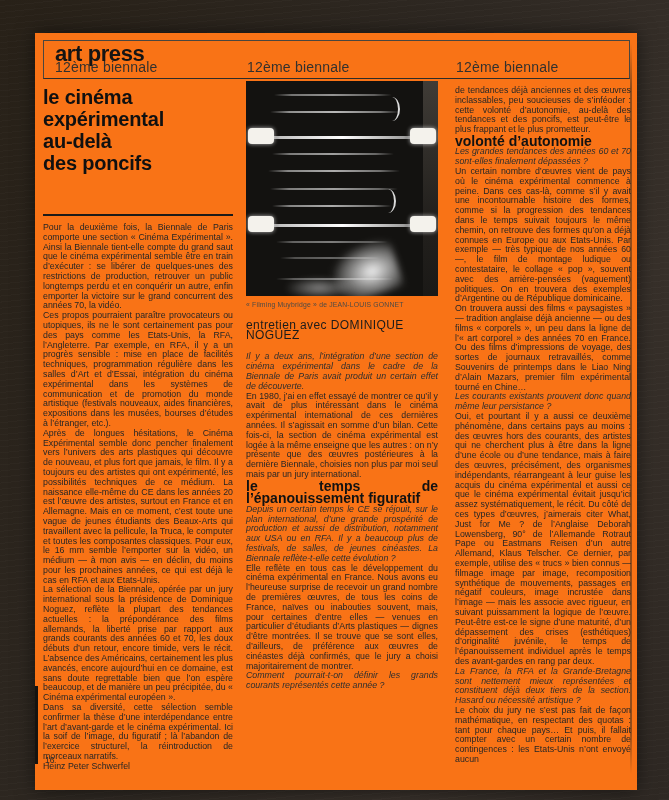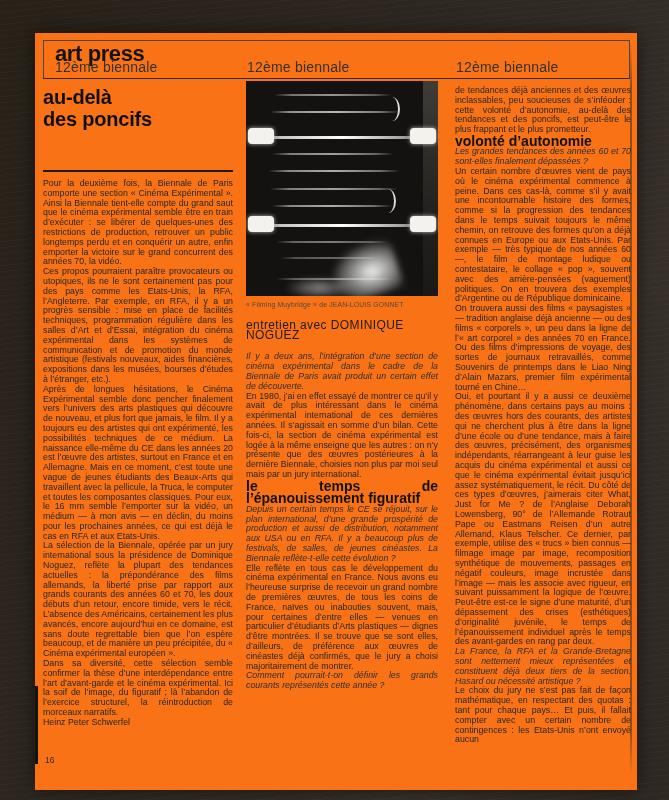--- a/index.html
+++ b/index.html
@@ -89,20 +89,22 @@
 
   <header class="masthead-box">
     <div class="logo">art press</div>
     <div class="bi-label bi1">12ème biennale</div>
     <div class="bi-label bi2">12ème biennale</div>
     <div class="bi-label bi3">12ème biennale</div>
   </header>
 
   <section class="col col1">
     <h1 class="title">
+      <span>le cinéma</span>
+      <span>expérimental</span>
       <span>au-delà</span>
       <span>des poncifs</span>
     </h1>
     <div class="title-rule"></div>
     <p>Pour la deuxième fois, la Biennale de Paris comporte une section « Cinéma Expérimental ». Ainsi la Biennale tient-elle compte du grand saut que le cinéma expérimental semble être en train d’exécuter : se libérer de quelques-unes des restrictions de production, retrouver un public longtemps perdu et en conquérir un autre, enfin emporter la victoire sur le grand concurrent des années 70, la vidéo.</p>
     <p>Ces propos pourraient paraître provocateurs ou utopiques, ils ne le sont certainement pas pour des pays comme les Etats-Unis, la RFA, l’Angleterre. Par exemple, en RFA, il y a un progrès sensible : mise en place de facilités techniques, programmation régulière dans les salles d’Art et d’Essai, intégration du cinéma expérimental dans les systèmes de communication et de promotion du monde artistique (festivals nouveaux, aides financières, expositions dans les musées, bourses d’études à l’étranger, etc.).</p>
     <p>Après de longues hésitations, le Cinéma Expérimental semble donc pencher finalement vers l’univers des arts plastiques qui découvre de nouveau, et plus fort que jamais, le film. Il y a toujours eu des artistes qui ont expérimenté, les possibilités techniques de ce médium. La naissance elle-même du CE dans les années 20 est l’œuvre des artistes, surtout en France et en Allemagne. Mais en ce moment, c’est toute une vague de jeunes étudiants des Beaux-Arts qui travaillent avec la pellicule, la Truca, le computer et toutes les composantes classiques. Pour eux, le 16 mm semble l’emporter sur la vidéo, un médium — à mon avis — en déclin, du moins pour les prochaines années, ce qui est déjà le cas en RFA et aux Etats-Unis.</p>
     <p>La sélection de la Biennale, opérée par un jury international sous la présidence de Dominique Noguez, reflète la plupart des tendances actuelles : la prépondérance des films allemands, la liberté prise par rapport aux grands courants des années 60 et 70, les doux débuts d’un retour, encore timide, vers le récit. L’absence des Américains, certainement les plus avancés, encore aujourd’hui en ce domaine, est sans doute regrettable bien que l’on espère beaucoup, et de manière un peu précipitée, du « Cinéma expérimental européen ».</p>
     <p>Dans sa diversité, cette sélection semble confirmer la thèse d’une interdépendance entre l’art d’avant-garde et le cinéma expérimental. Ici la soif de l’image, du figuratif ; là l’abandon de l’exercice structurel, la réintroduction de morceaux narratifs.</p>
     <p class="byline">Heinz Peter Schwerfel</p>
@@ -140,20 +142,21 @@
     <p class="a">Elle reflète en tous cas le développement du cinéma expérimental en France. Nous avons eu l’heureuse surprise de recevoir un grand nombre de premières œuvres, de tous les coins de France, naïves ou inabouties souvent, mais, pour certaines d’entre elles — venues en particulier d’étudiants d’Arts plastiques — dignes d’être montrées. Il se trouve que se sont elles, d’ailleurs, de préférence aux œuvres de cinéastes déjà confirmés, que le jury a choisi majoritairement de montrer.</p>
     <p class="q">Comment pourrait-t-on définir les grands courants représentés cette année ?</p>
   </section>
 
   <section class="col col3">
     <p class="a">de tendances déjà anciennes et des œuvres inclassables, peu soucieuses de s’inféoder : cette volonté d’autonomie, au-delà des tendances et des poncifs, est peut-être le plus frappant et le plus prometteur.</p>
     <p class="subhead">volonté d’autonomie</p>
     <p class="q">Les grandes tendances des années 60 et 70 sont-elles finalement dépassées ?</p>
     <p class="a">Un certain nombre d’œuvres vient de pays où le cinéma expérimental commence à peine. Dans ces cas-là, comme s’il y avait une incontournable histoire des formes, comme si la progression des tendances dans le temps suivait toujours le même chemin, on retrouve des formes qu’on a déjà connues en Europe ou aux Etats-Unis. Par exemple — très typique de nos années 60 —, le film de montage ludique ou contestataire, le collage « pop », souvent avec des arrière-pensées (vaguement) politiques. On en trouvera des exemples d’Argentine ou de République dominicaine.</p>
     <p class="a">On trouvera aussi des films « paysagistes » — tradition anglaise déjà ancienne — ou des films « corporels », un peu dans la ligne de l’« art corporel » des années 70 en France. Ou des films d’impressions de voyage, des sortes de journaux retravaillés, comme Souvenirs de printemps dans le Liao Ning d’Alain Mazars, premier film expérimental tourné en Chine…</p>
+    <p class="q">Les courants existants prouvent donc quand même leur persistance ?</p>
     <p class="a">Oui, et pourtant il y a aussi ce deuxième phénomène, dans certains pays au moins : des œuvres hors des courants, des artistes qui ne cherchent plus à être dans la ligne d’une école ou d’une tendance, mais à faire des œuvres, précisément, des organismes indépendants, réarrangeant à leur guise les acquis du cinéma expérimental et aussi ce que le cinéma expérimental évitait jusqu’ici assez systématiquement, le récit. Du côté de ces types d’œuvres, j’aimerais citer What, Just for Me ? de l’Anglaise Deborah Lowensberg, 90° de l’Allemande Rotraut Pape ou Eastmans Reisen d’un autre Allemand, Klaus Telscher. Ce dernier, par exemple, utilise des « trucs » bien connus — filmage image par image, recomposition synthétique de mouvements, passages en négatif couleurs, image incrustée dans l’image — mais les associe avec rigueur, en suivant puissamment la logique de l’œuvre. Peut-être est-ce le signe d’une maturité, d’un dépassement des crises (esthétiques) d’originalité juvénile, le temps de l’épanouissement individuel après le temps des avant-gardes en rang par deux.</p>
     <p class="q">La France, la RFA et la Grande-Bretagne sont nettement mieux représentées et constituent déjà deux tiers de la section. Hasard ou nécessité artistique ?</p>
     <p class="a">Le choix du jury ne s’est pas fait de façon mathématique, en respectant des quotas : tant pour chaque pays… Et puis, il fallait compter avec un certain nombre de contingences : les Etats-Unis n’ont envoyé aucun</p>
   </section>
 
   <div class="page-num">16</div>
   <div class="edge-tab"></div>
   <div class="page-edge-line"></div>
 </div>
 

